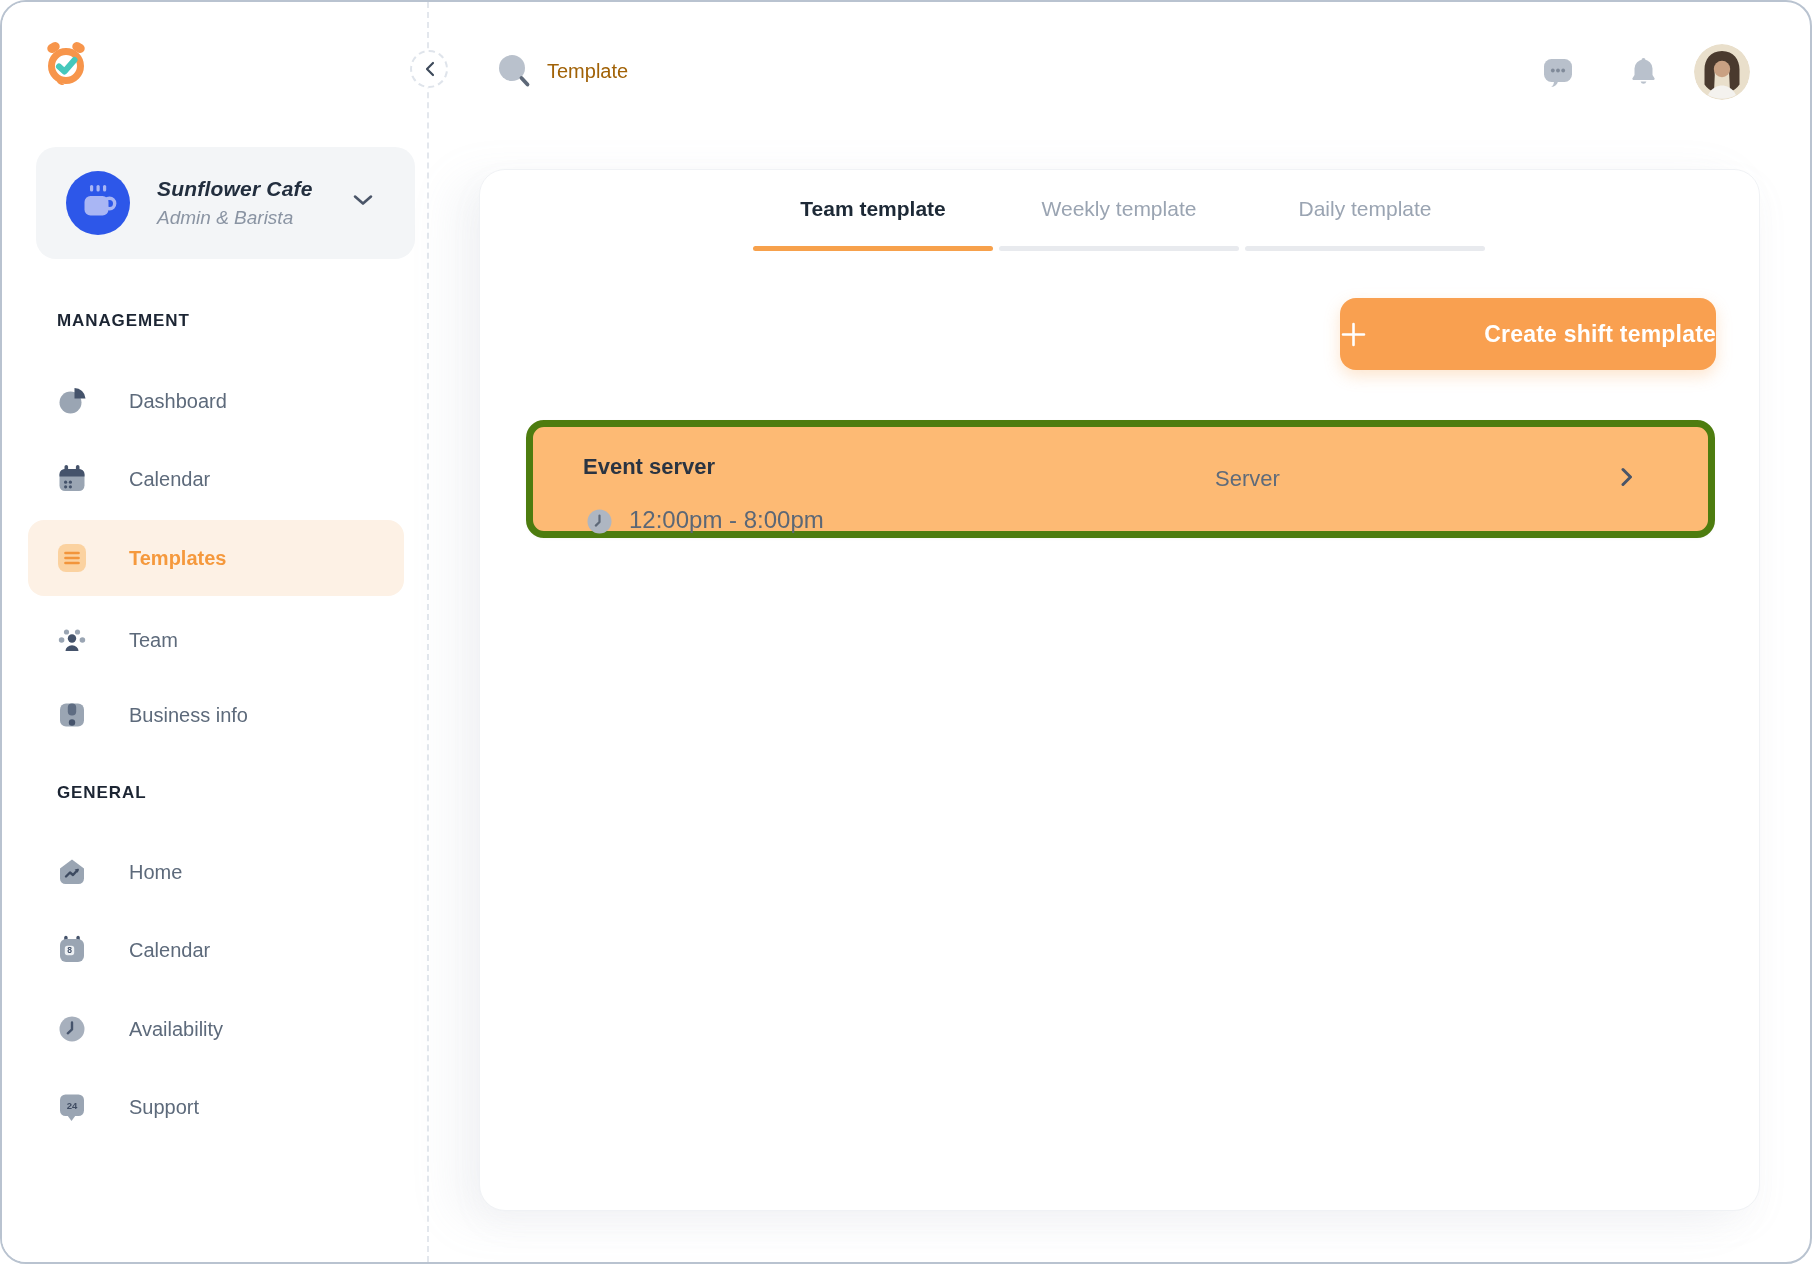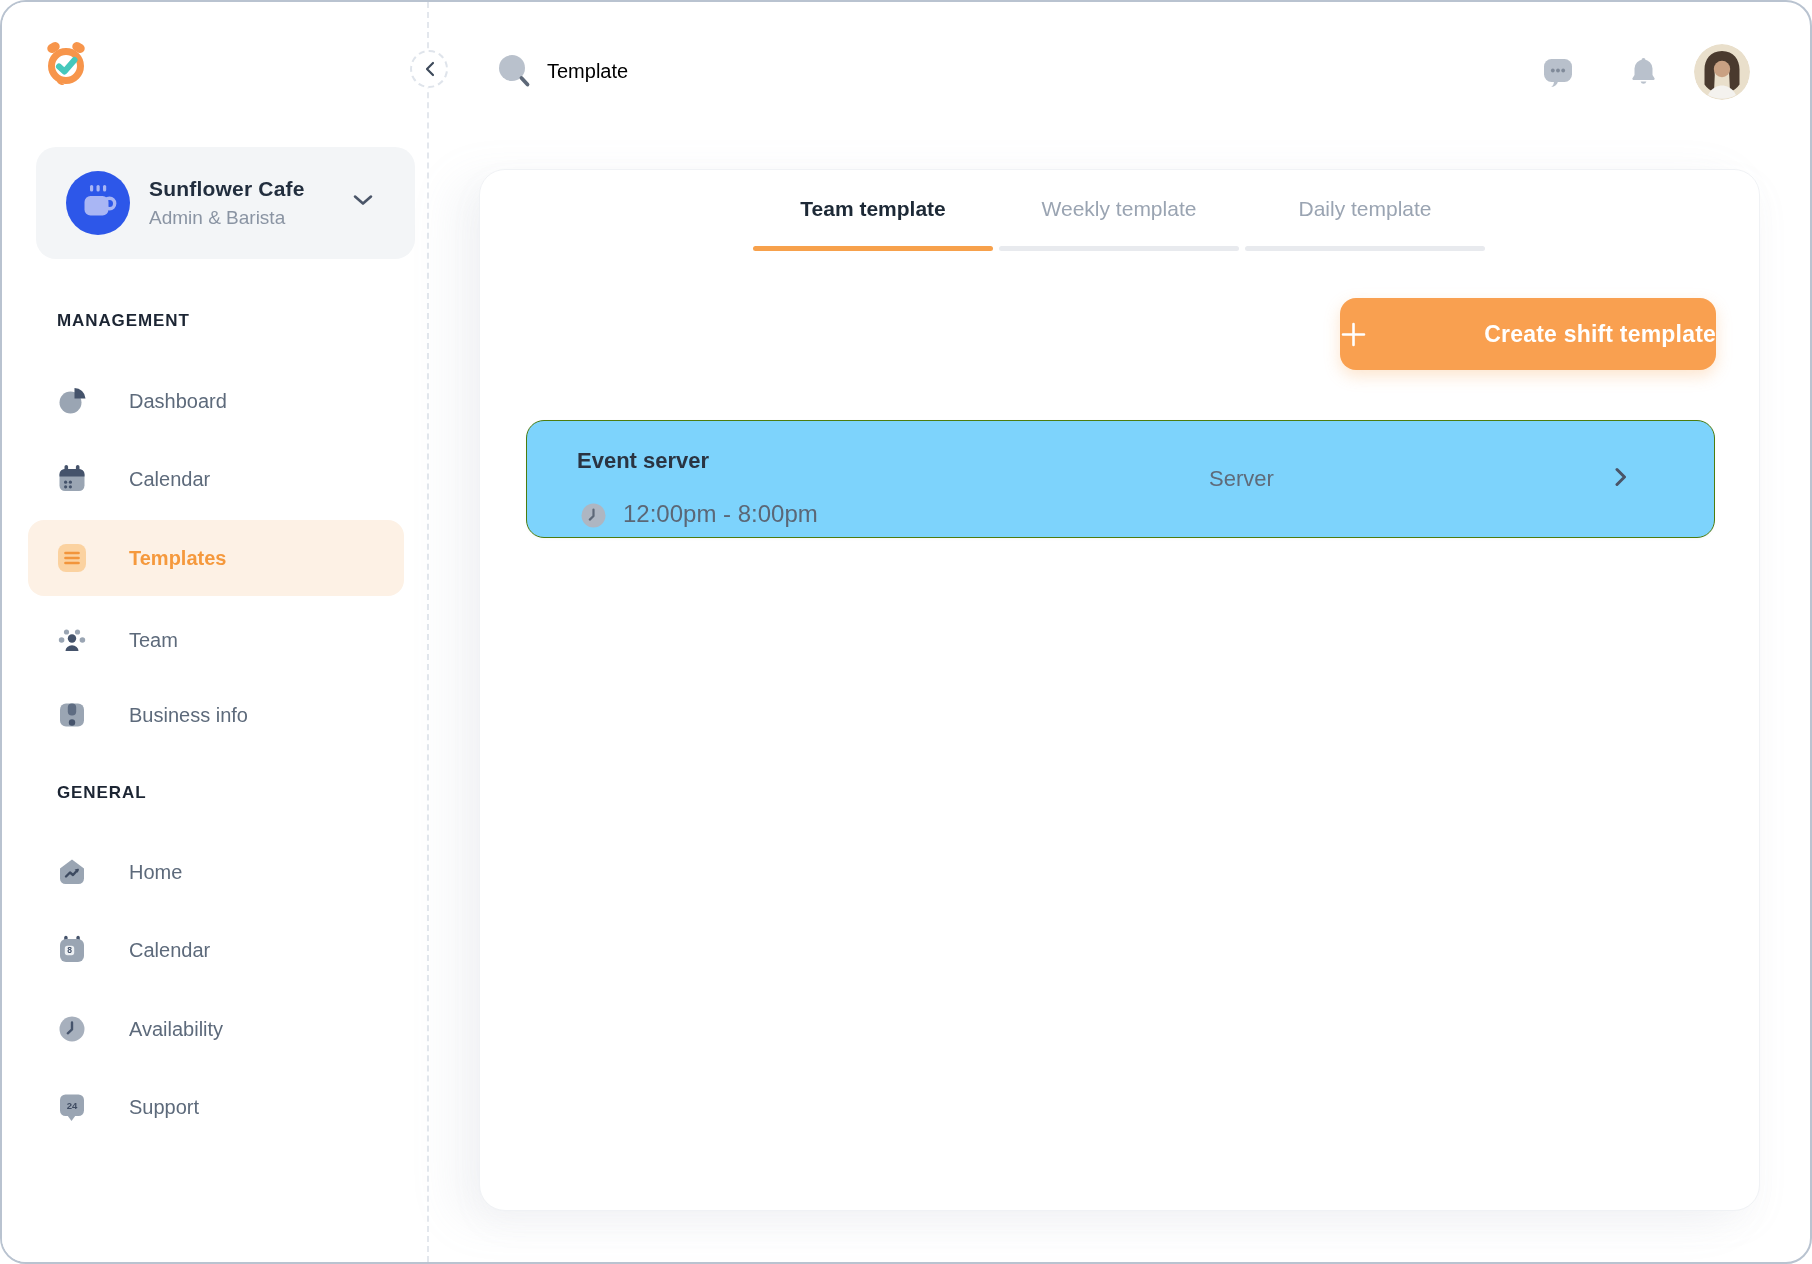--- a/index.html
+++ b/index.html
@@ -8,41 +8,41 @@
   .window { position:absolute; left:0; top:0; width:1812px; height:1264px;
     background:#ffffff; border:2px solid #b9c3d0; border-radius:26px; overflow:hidden; }
 
   
   .sidebar { position:absolute; left:0; top:0; bottom:0; width:427px;
     border-right:2px dashed #e3e7ed; background:#ffffff; }
   .logo { position:absolute; left:40px; top:37px; width:48px; height:48px; }
   .workspace-card { position:absolute; left:34px; top:145px; width:379px; height:112px;
     background:#f3f5f7; border-radius:20px; display:flex; align-items:center; cursor:pointer; }
   .ws-avatar { width:64px; height:64px; border-radius:50%; margin-left:30px; flex:0 0 auto; }
-  .ws-text { margin-left:19px; }
+  .ws-text { margin-left:27px;font-style:italic; }
   .ws-name { font-size:21px; font-weight:bold; color:#222e3e; letter-spacing:0.2px; }
   .ws-role { font-size:19px; color:#8a94a3; margin-top:6px; }
   .ws-chevron { position:absolute; right:42px; top:50%; transform:translateY(-58%); }
 
   .section-label { position:absolute; left:55px; font-size:17px; font-weight:bold;
     color:#1c2533; letter-spacing:0.9px; }
   .nav-item { position:absolute; left:26px; width:376px; height:76px; border-radius:16px;
     display:flex; align-items:center; cursor:pointer; }
   .nav-item .nav-icon { width:30px; height:30px; margin-left:29px; flex:0 0 auto; }
   .nav-item .nav-label { margin-left:42px; font-size:20px; color:#5d6a7b; }
   .nav-item.active { background:#fdf1e5; }
   .nav-item.active .nav-label { color:#f5993d; font-weight:bold; }
 
   
   .collapse-btn { position:absolute; left:408px; top:48px; width:38px; height:38px;
     border-radius:50%; background:#ffffff; border:2px dashed #dfe4eb;
     display:flex; align-items:center; justify-content:center; cursor:pointer; z-index:6; }
   .search-bar { position:absolute; left:494px; top:50px; height:38px;
     display:flex; align-items:center; gap:14px; cursor:text; }
-  .search-value { font-size:20px; color:#000000; }
+  .search-value { font-size:20px; color:#a16207; }
   .topbar-icon { position:absolute; cursor:pointer; }
   .chat-btn { left:1541px; top:56px; }
   .bell-btn { left:1628px; top:54px; }
   .avatar { position:absolute; left:1692px; top:42px; width:56px; height:56px;
     border-radius:50%; overflow:hidden; cursor:pointer; }
 
   
   .panel { position:absolute; left:477px; top:167px; width:1281px; height:1042px;
     background:#ffffff; border:1px solid #f0f2f5; border-radius:26px;
     box-shadow:-26px 10px 46px rgba(150,160,178,0.10), 0 14px 34px rgba(150,160,178,0.05); }
@@ -54,21 +54,21 @@
   .tab.active { color:#1d2936; font-weight:bold; }
   .tab.active::after { background:#f7a14c; }
 
   .create-btn { position:absolute; left:860px; top:128px; width:376px; height:72px;
     background:#f9a050; border:none; border-radius:16px; display:flex; align-items:center;
     justify-content:space-between; gap:18px; cursor:pointer;
     box-shadow:0 6px 16px rgba(249,160,80,0.28); }
   .create-btn-label { color:#ffffff; font-size:23px; font-weight:bold; letter-spacing:0.2px; }
 
   .template-card { position:absolute; left:46px; top:250px; width:1189px; height:118px;
-    background:#7dd3fc; border:1px solid #4d7c0f; border-radius:18px; cursor:pointer;
+    background:#fdba74; border:7px solid #4d7c0f; border-radius:18px; cursor:pointer;
     box-shadow:0 1px 3px rgba(16,24,40,0.03); }
   .tpl-name { position:absolute; left:50px; top:27px; font-size:22px; font-weight:bold;
     color:#2a3442; }
   .tpl-time-row { position:absolute; left:54px; top:79px; display:flex;
     align-items:flex-end; gap:17px; }
   .tpl-time { font-size:24px; color:#5b6776; }
   .tpl-role { position:absolute; left:682px; top:0; height:100%; display:flex;
     align-items:center; font-size:22px; color:#5f6b7a; }
   .tpl-chevron { position:absolute; left:1088px; top:50%; transform:translateY(-50%); }
 </style>

